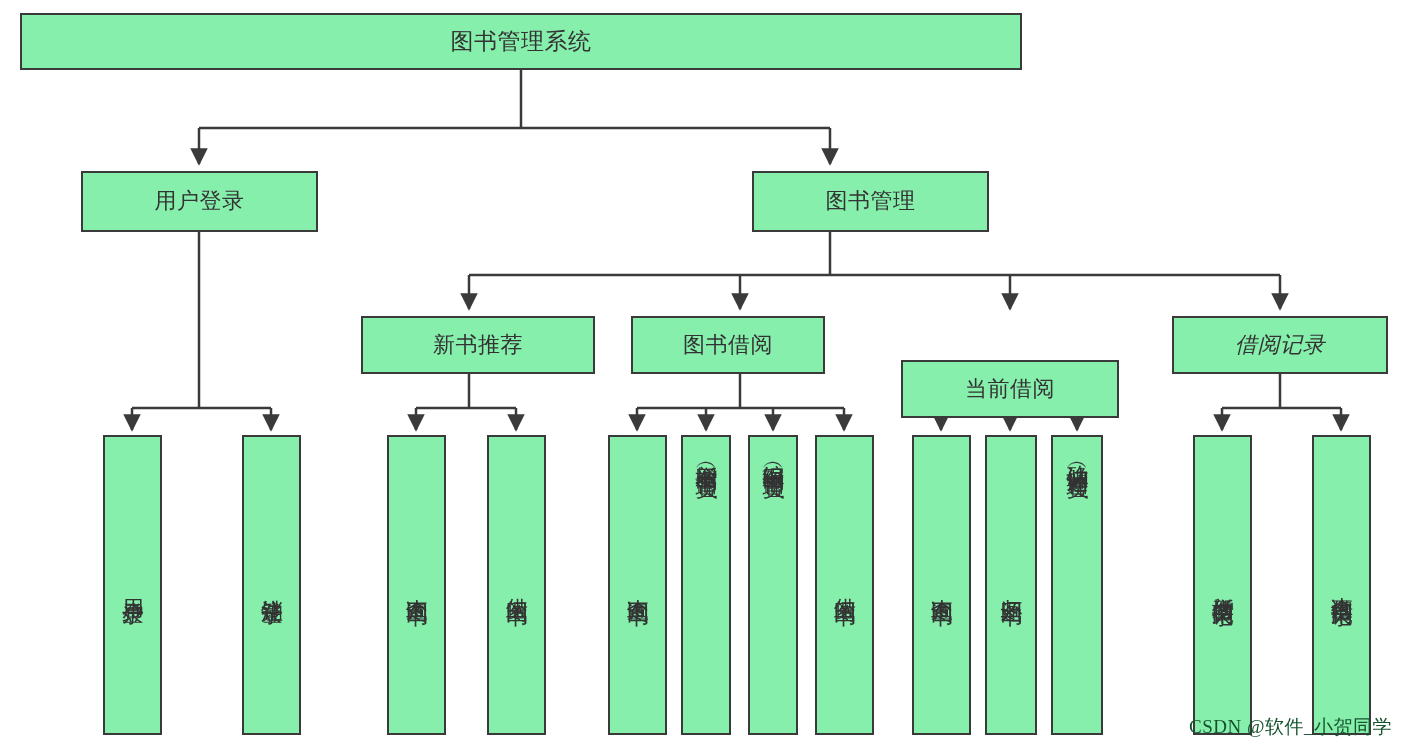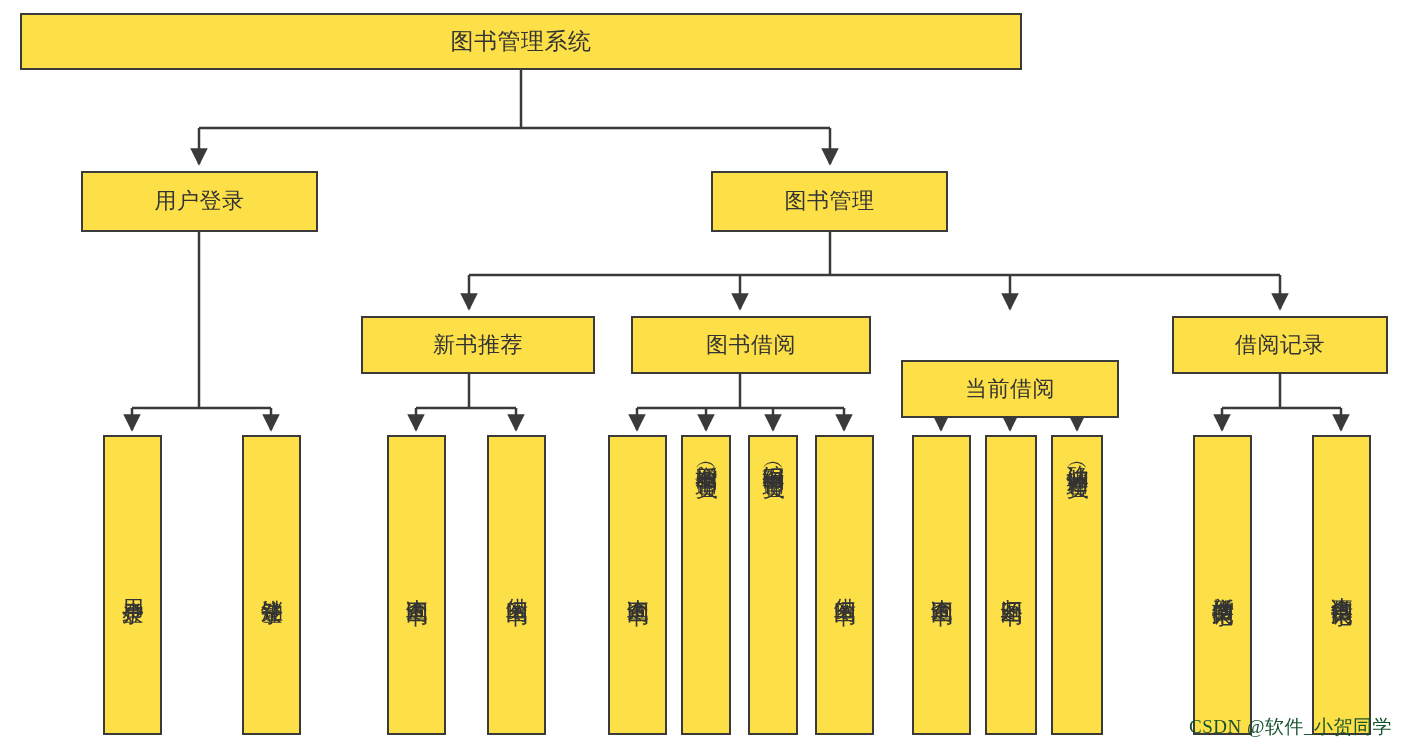--- a/index.html
+++ b/index.html
@@ -22,21 +22,21 @@
   #wires {
     position: absolute;
     left: 0;
     top: 0;
     width: 1405px;
     height: 747px;
   }
   .node {
     position: absolute;
     box-sizing: border-box;
-    background: #fde047;
+    background: #86efac;
     border: 2.5px solid #3a3a3a;
     display: flex;
     align-items: center;
     justify-content: center;
     z-index: 2;
   }
   .node .label {
     color: #333333;
     font-size: 22px;
     line-height: 1.28;
@@ -132,34 +132,34 @@
     </g>
   </svg>
 
   <div class="node root" style="left:20px; top:13px; width:1002px; height:57px;">
     <span class="label">图书管理系统</span>
   </div>
 
   <div class="node" style="left:81px; top:171px; width:237px; height:61px;">
     <span class="label">用户登录</span>
   </div>
-  <div class="node" style="left:711px; top:171px; width:237px; height:61px;">
+  <div class="node" style="left:752px; top:171px; width:237px; height:61px;">
     <span class="label">图书管理</span>
   </div>
 
   <div class="node" style="left:361px; top:316px; width:234px; height:58px;">
     <span class="label">新书推荐</span>
   </div>
-  <div class="node" style="left:631px; top:316px; width:240px; height:58px;align-items:center;">
+  <div class="node" style="left:631px; top:316px; width:194px; height:58px;align-items:center;">
     <span class="label">图书借阅</span>
   </div>
   <div class="node" style="left:901px; top:316px; width:218px; height:58px;margin-top:44px;">
     <span class="label">当前借阅</span>
   </div>
-  <div class="node" style="left:1172px; top:316px; width:216px; height:58px;">
+  <div class="node" style="left:1172px; top:316px; width:216px; height:58px;font-style:italic;">
     <span class="label">借阅记录</span>
   </div>
 
   <div class="node vertical mid" style="left:103px; top:435px; width:59px; height:300px;">
     <span class="label">用户登录</span>
   </div>
   <div class="node vertical mid" style="left:242px; top:435px; width:59px; height:300px;">
     <span class="label">注销登录</span>
   </div>
 

